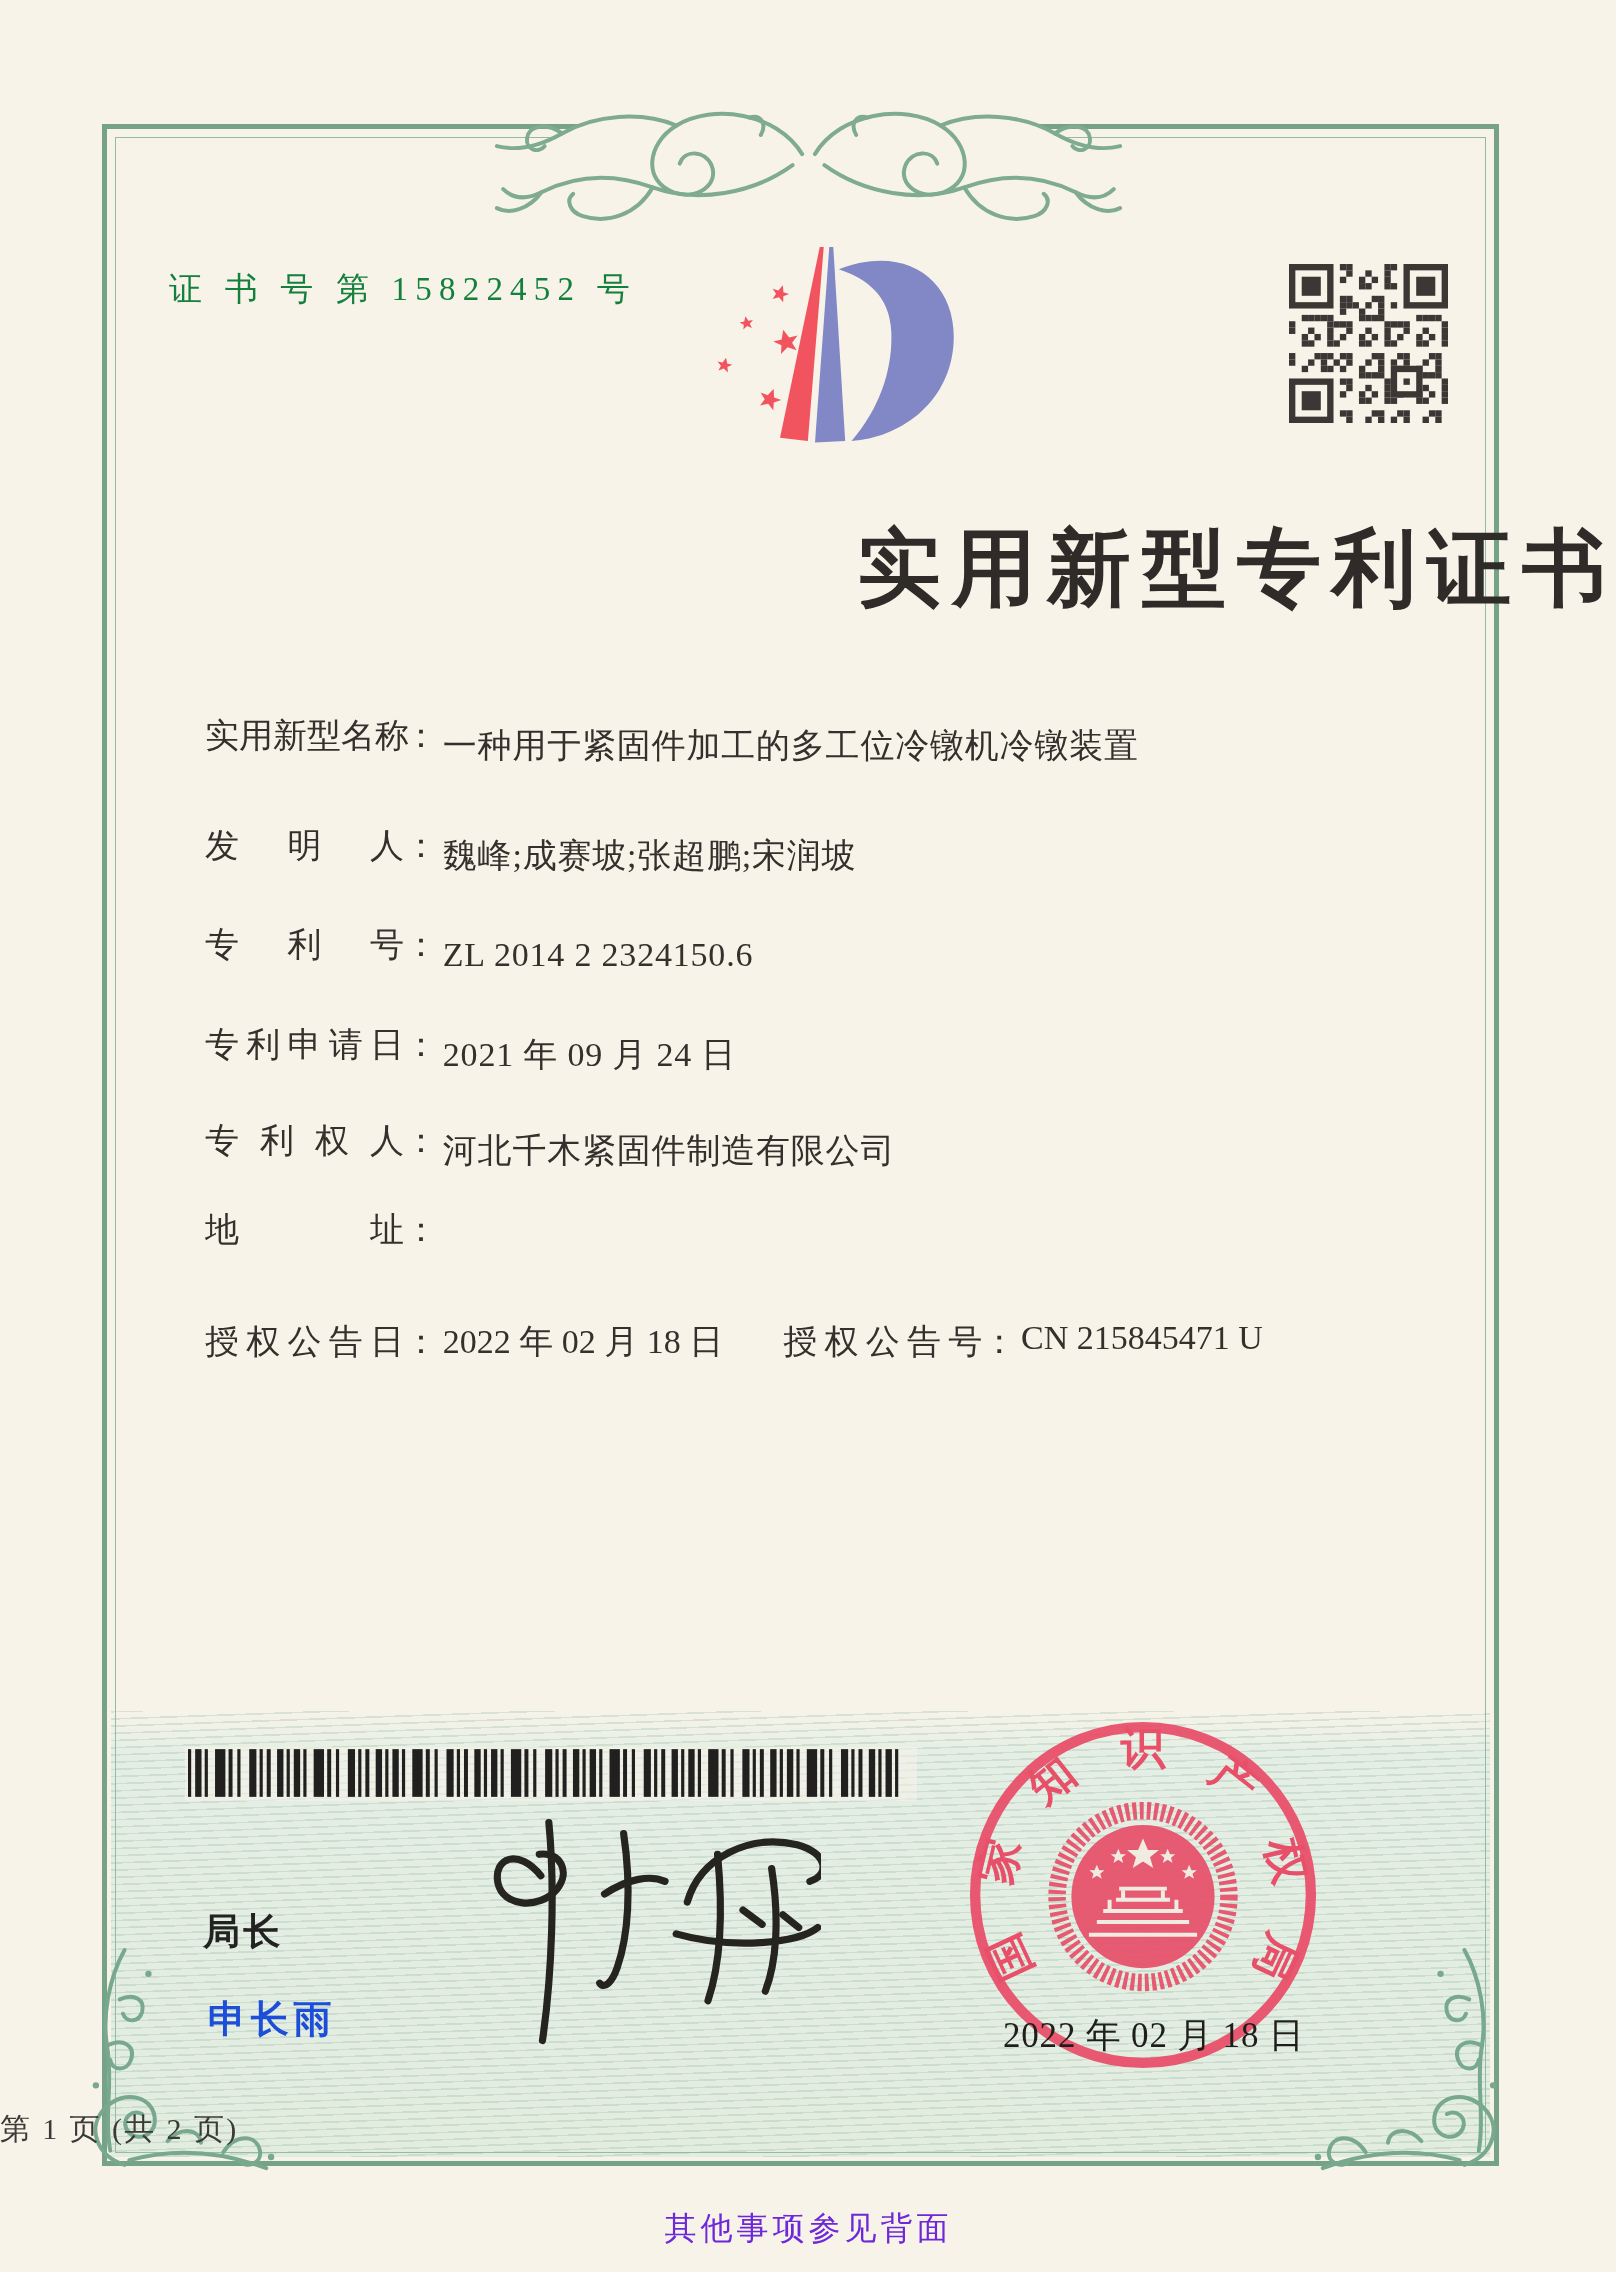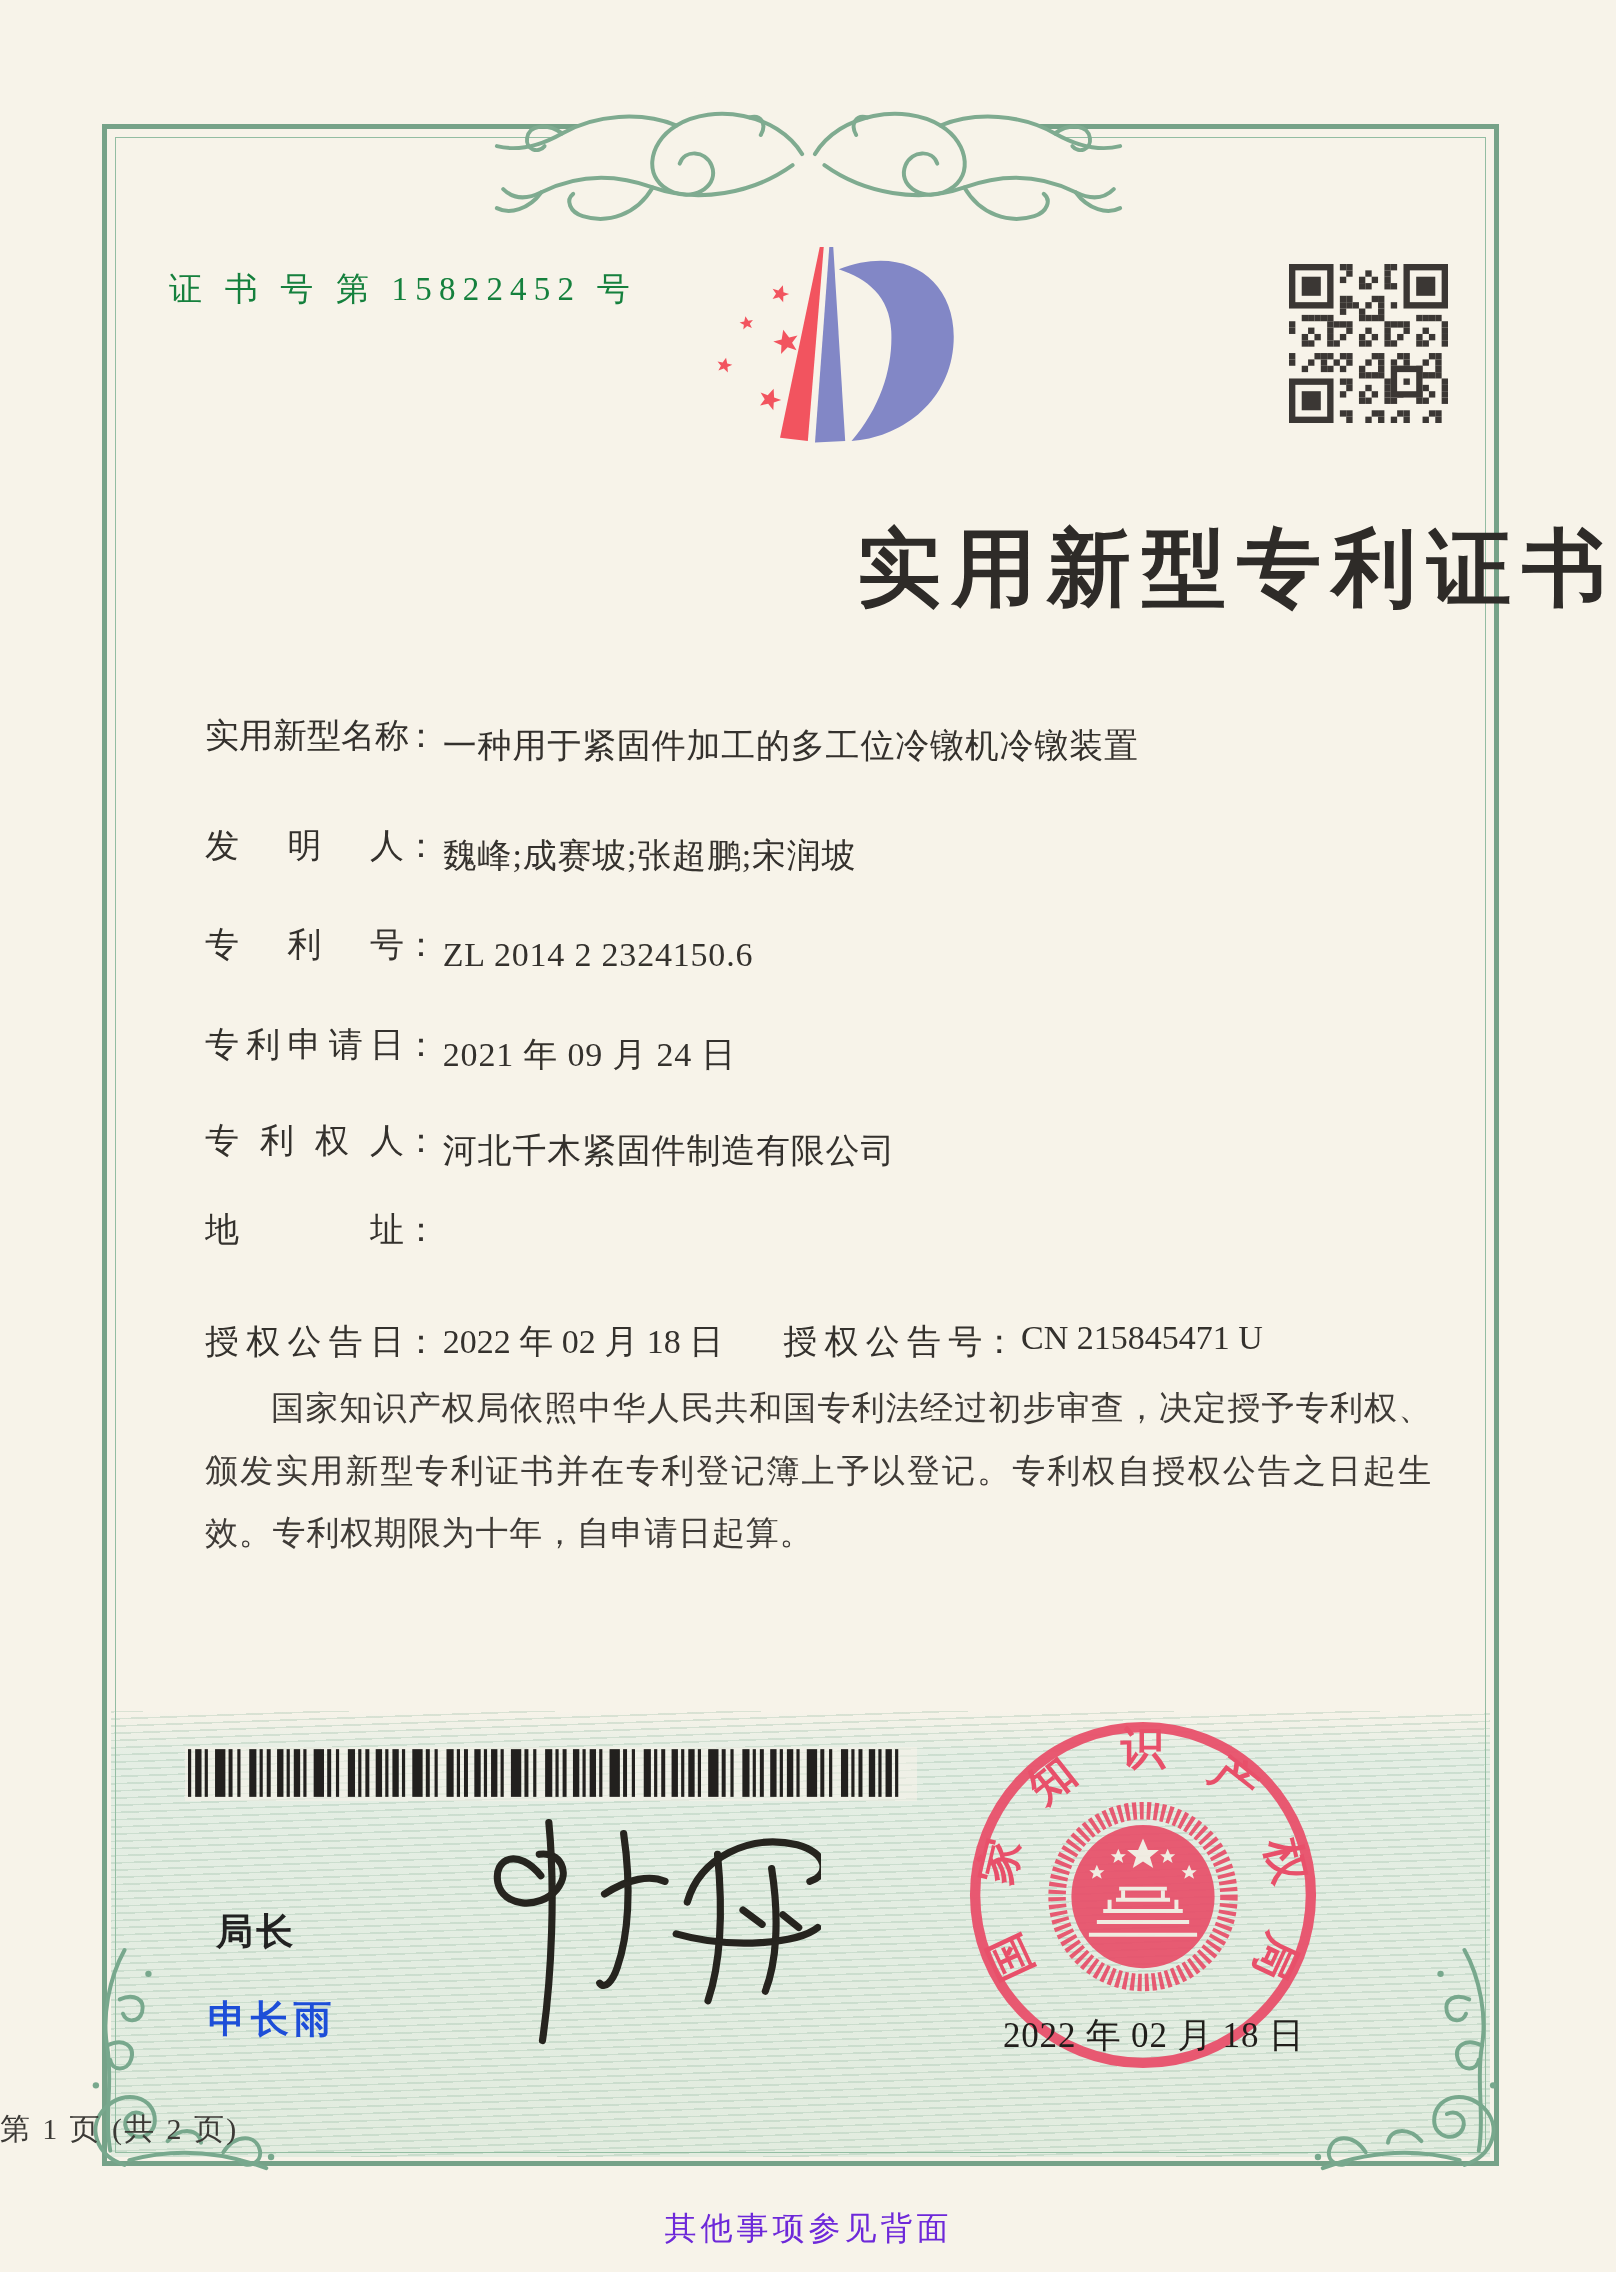--- a/index.html
+++ b/index.html
@@ -63,21 +63,21 @@
   .paras{
     position:absolute;left:205px;right:185px;top:1377px;
     font-size:33px;color:#3f3b37;line-height:1.9;text-align:justify;letter-spacing:0.8px;
   }
   .paras p{margin:0;text-indent:2em;}
   .paras p + p{margin-top:43px;}
 
   
   .barcode-wrap{position:absolute;left:185px;top:1747px;width:726px;height:51px;background:rgba(247,243,233,.55);padding:1.6px 3.2px;}
   .signer-title{
-    position:absolute;left:216px;top:1907px;
+    position:absolute;left:203px;top:1907px;
     font-family:"Liberation Sans","DejaVu Sans",sans-serif;
     font-size:37px;font-weight:600;color:#222;letter-spacing:3.2px;
   }
   .signer-name{
     position:absolute;left:208px;top:1994px;
     font-family:"Liberation Sans","DejaVu Sans",sans-serif;
     font-size:38px;font-weight:600;color:#1d4ed8;letter-spacing:4.8px;
   }
   .signature{position:absolute;left:439px;top:1800px;width:382px;height:263px;}
 
@@ -439,21 +439,20 @@
           <span>公</span>
           <span>告</span>
           <span>号</span>
         </span>
         <span class="field-colon">：</span>
         <span>CN 215845471 U</span>
     </span>
   </div>
 
   <div class="paras">
-    <p>国家知识产权局依照中华人民共和国专利法经过初步审查，决定授予专利权、颁发实用新型专利证书并在专利登记簿上予以登记。专利权自授权公告之日起生效。专利权期限为十年，自申请日起算。</p>
   </div>
 
   <div class="barcode-wrap">
     <svg id="barcode-svg" width="719" height="48" viewBox="0 0 904 60">
         <rect x="0" y="0" width="4" height="60" fill="#22201e"></rect>
         <rect x="9" y="0" width="8" height="60" fill="#22201e"></rect>
         <rect x="21" y="0" width="4" height="60" fill="#22201e"></rect>
         <rect x="34" y="0" width="13" height="60" fill="#22201e"></rect>
         <rect x="51" y="0" width="5" height="60" fill="#22201e"></rect>
         <rect x="62" y="0" width="4" height="60" fill="#22201e"></rect>

